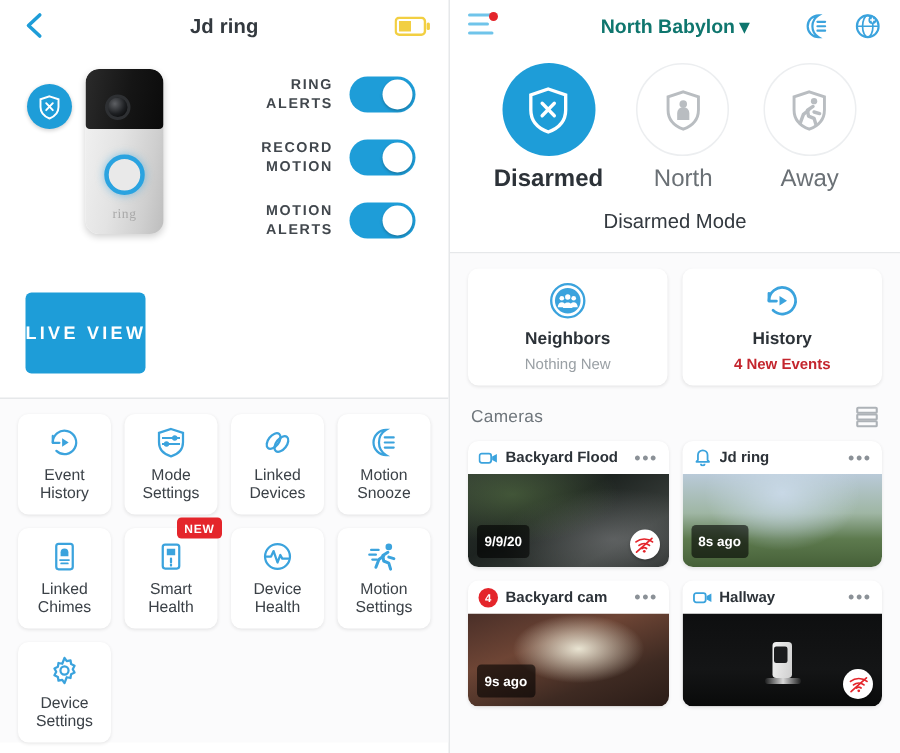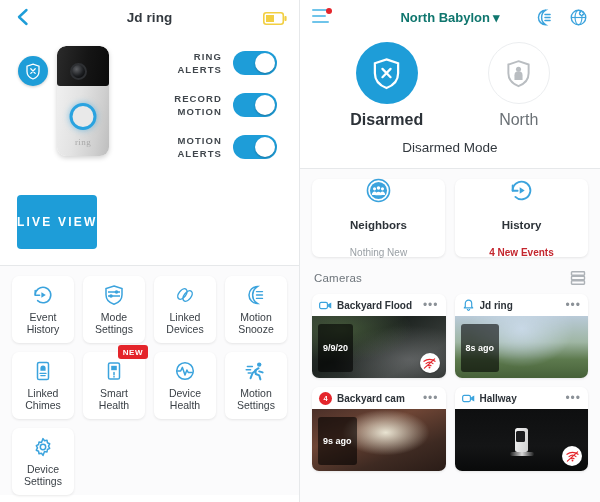--- a/index.html
+++ b/index.html
@@ -204,21 +204,21 @@
     font-weight: 400; margin-top: 11px;
   }
   .r-divider { margin-top: 13px; height: 1px; background: #e6e8ea; }
 
   .r-body { background: #fbfbfc; height: 100%; padding: 10px 12px 0 12px; }
   .cards2 { display: grid; grid-template-columns: 1fr 1fr; gap: 10px; }
   .info-card {
     background: #fff; border-radius: 7px; height: 78px;
     box-shadow: 0 1px 2.5px rgba(0,0,0,0.09);
     display: flex; flex-direction: column; align-items: center; justify-content: center;
-    gap: 16px; cursor: pointer;
+    gap: 6px; cursor: pointer;
   }
   .info-icon { height: 26px; display:flex; align-items:center; justify-content:center; }
   .info-title { font-size: 11.5px; font-weight: 700; color: #2c3238; }
   .info-sub { font-size: 10px; color: #9aa0a5; }
   .info-sub.alert { color: #c4262e; font-weight: 700; text-align: right; }
 
   .cameras-head {
     display: flex; align-items: center; justify-content: space-between;
     padding: 13px 2px 8px 2px;
   }
@@ -238,21 +238,21 @@
   .cam-name {
     font-size: 10px; font-weight: 700; color: #2c3238;
     white-space: nowrap; overflow: hidden; text-overflow: ellipsis;
   }
   .cam-dots { margin-left: auto; color: #8b9197; font-size: 12px; letter-spacing: 1px; line-height: 8px; }
   .cam-thumb { height: 62px; position: relative; overflow: hidden; }
   .cam-time {
     position: absolute; left: 6px; bottom: 6px;
     background: rgba(0,0,0,0.58); color: #fff;
     font-size: 9px; font-weight: 700;
-    padding: 19px 5px; border-radius: 3px; text-align: right;
+    padding: 6px 5px; border-radius: 3px; text-align: right;
   }
   .wifi-off {
     position: absolute; right: 6px; bottom: 5px;
     width: 20px; height: 20px; border-radius: 50%; background: #fff;
     display: flex; align-items: center; justify-content: center;
     box-shadow: 0 1px 2px rgba(0,0,0,0.25);
   }
   .red-badge {
     width: 13px; height: 13px; border-radius: 50%; background: #e4252b;
     color: #fff; font-size: 7.5px; font-weight: 700;
@@ -521,20 +521,32 @@
       </div>
       <div class="mode">
         <div class="mode-circle inactive">
           <svg width="27" height="29" viewBox="0 0 16 17">
               <path d="M8 1.2L14 3.2v5.2c0 4-2.5 6.3-6 7.6-3.5-1.3-6-3.6-6-7.6V3.2z" fill="none" stroke="#b9bdc1" stroke-width="1.15"></path>
               <circle cx="8" cy="6" r="1.5" fill="#b9bdc1"></circle>
               <path d="M5.6 12.4V9.6a2.4 2.4 0 0 1 4.8 0v2.8z" fill="#b9bdc1"></path>
             </svg>
         </div>
         <div class="mode-name">North</div>
+      </div>
+      <div class="mode">
+        <div class="mode-circle inactive">
+          <svg width="27" height="29" viewBox="0 0 16 17">
+              <path d="M8 1.2L14 3.2v5.2c0 4-2.5 6.3-6 7.6-3.5-1.3-6-3.6-6-7.6V3.2z" fill="none" stroke="#b9bdc1" stroke-width="1.15"></path>
+              <circle cx="9.9" cy="4.9" r="1.25" fill="#b9bdc1"></circle>
+              <path d="M9.5 7l-2.2 1.5.4 2.3 2.2.9.8 2.6" fill="none" stroke="#b9bdc1" stroke-width="1.35" stroke-linecap="round" stroke-linejoin="round"></path>
+              <path d="M7.7 8.5l-2 1.6-1.2 3.3" fill="none" stroke="#b9bdc1" stroke-width="1.35" stroke-linecap="round" stroke-linejoin="round"></path>
+              <path d="M9.9 9.2l2.2.6" stroke="#b9bdc1" stroke-width="1.35" stroke-linecap="round"></path>
+            </svg>
+        </div>
+        <div class="mode-name">Away</div>
       </div>
     </div>
 
     <div class="mode-status">Disarmed Mode</div>
     <div class="r-divider"></div>
 
     <div class="r-body">
 
       <div class="cards2">
         <div class="info-card">

